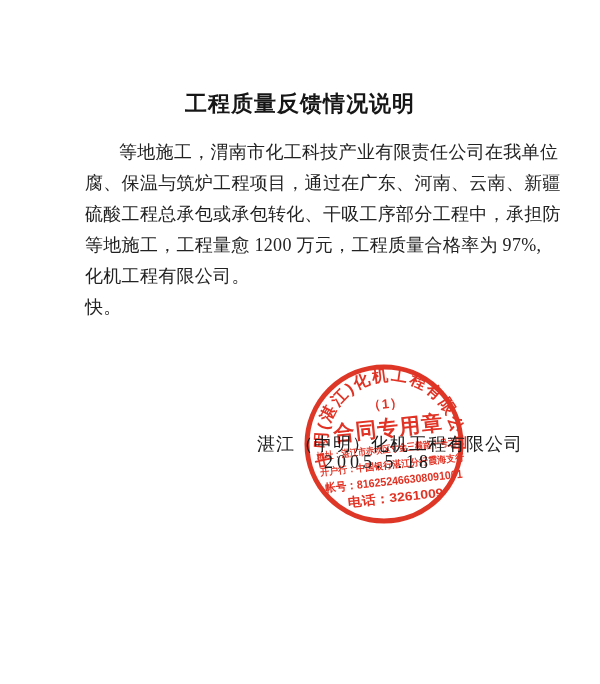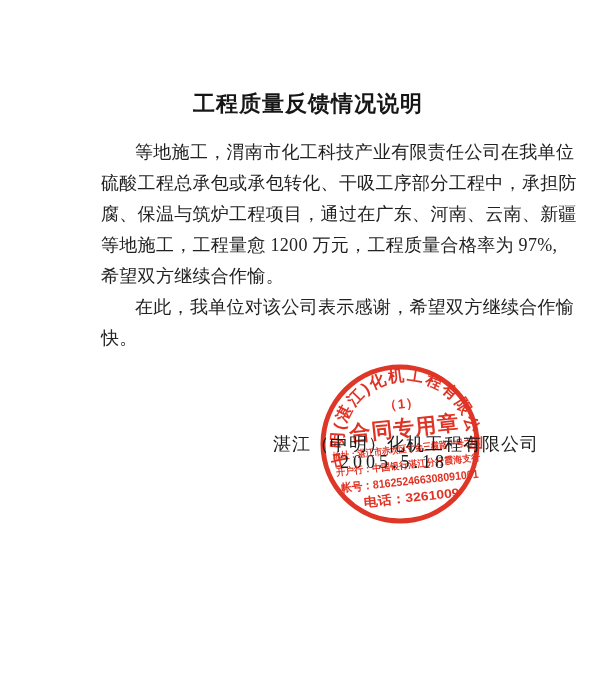--- a/index.html
+++ b/index.html
@@ -4,21 +4,21 @@
 <style>
   html, body { margin: 0; padding: 0; }
   body {
     width: 600px; height: 684px;
     background: #ffffff;
     position: relative;
     overflow: hidden;
     font-family: "Liberation Serif", serif;
     color: #1f1f1f;
   }
-  .page { position: absolute; inset: 0; margin-left: 16px; }
+  .page { position: absolute; inset: 0; }
 
   .doc-title {
     position: absolute;
     top: 89px; left: 0; width: 100%;
     text-align: center;
     font-family: "Liberation Sans", sans-serif;
     font-weight: bold;
     font-size: 22px;
     letter-spacing: 1px;
     color: #161616;
@@ -69,25 +69,24 @@
 </style>
 </head>
 <body>
 
 <div class="page">
 
   <div class="doc-title">工程质量反馈情况说明</div>
 
   <div class="body-text">
     <div class="body-line indent">等地施工，渭南市化工科技产业有限责任公司在我单位</div>
+    <div class="body-line">腐、保温与筑炉工程项目，通过在广东、河南、云南、新疆</div>
     <div class="body-line">硫酸工程总承包或承包转化、干吸工序部分工程中，承担防</div>
-    <div class="body-line">腐、保温与筑炉工程项目，通过在广东、河南、云南、新疆</div>
     <div class="body-line">等地施工，工程量愈 1200 万元，工程质量合格率为 97%,</div>
-    <div class="body-line">希望双方继续合作愉。</div>
-    <div class="body-line indent">在此，我单位对该公司表示感谢，希望双方继续合作愉</div>
+    <div class="body-line">化机工程有限公司。</div>
     <div class="body-line">快。</div>
   </div>
 
   <svg class="seal" viewBox="0 0 200 200" xmlns="http://www.w3.org/2000/svg">
     <defs>
       <path id="seal-arc" d="M 43,128 A 63.5,63.5 0 1 1 157,128" fill="none"></path>
     </defs>
 
     <circle cx="100" cy="100" r="77" fill="none" stroke="#dd2c1c" stroke-width="5"></circle>
 

